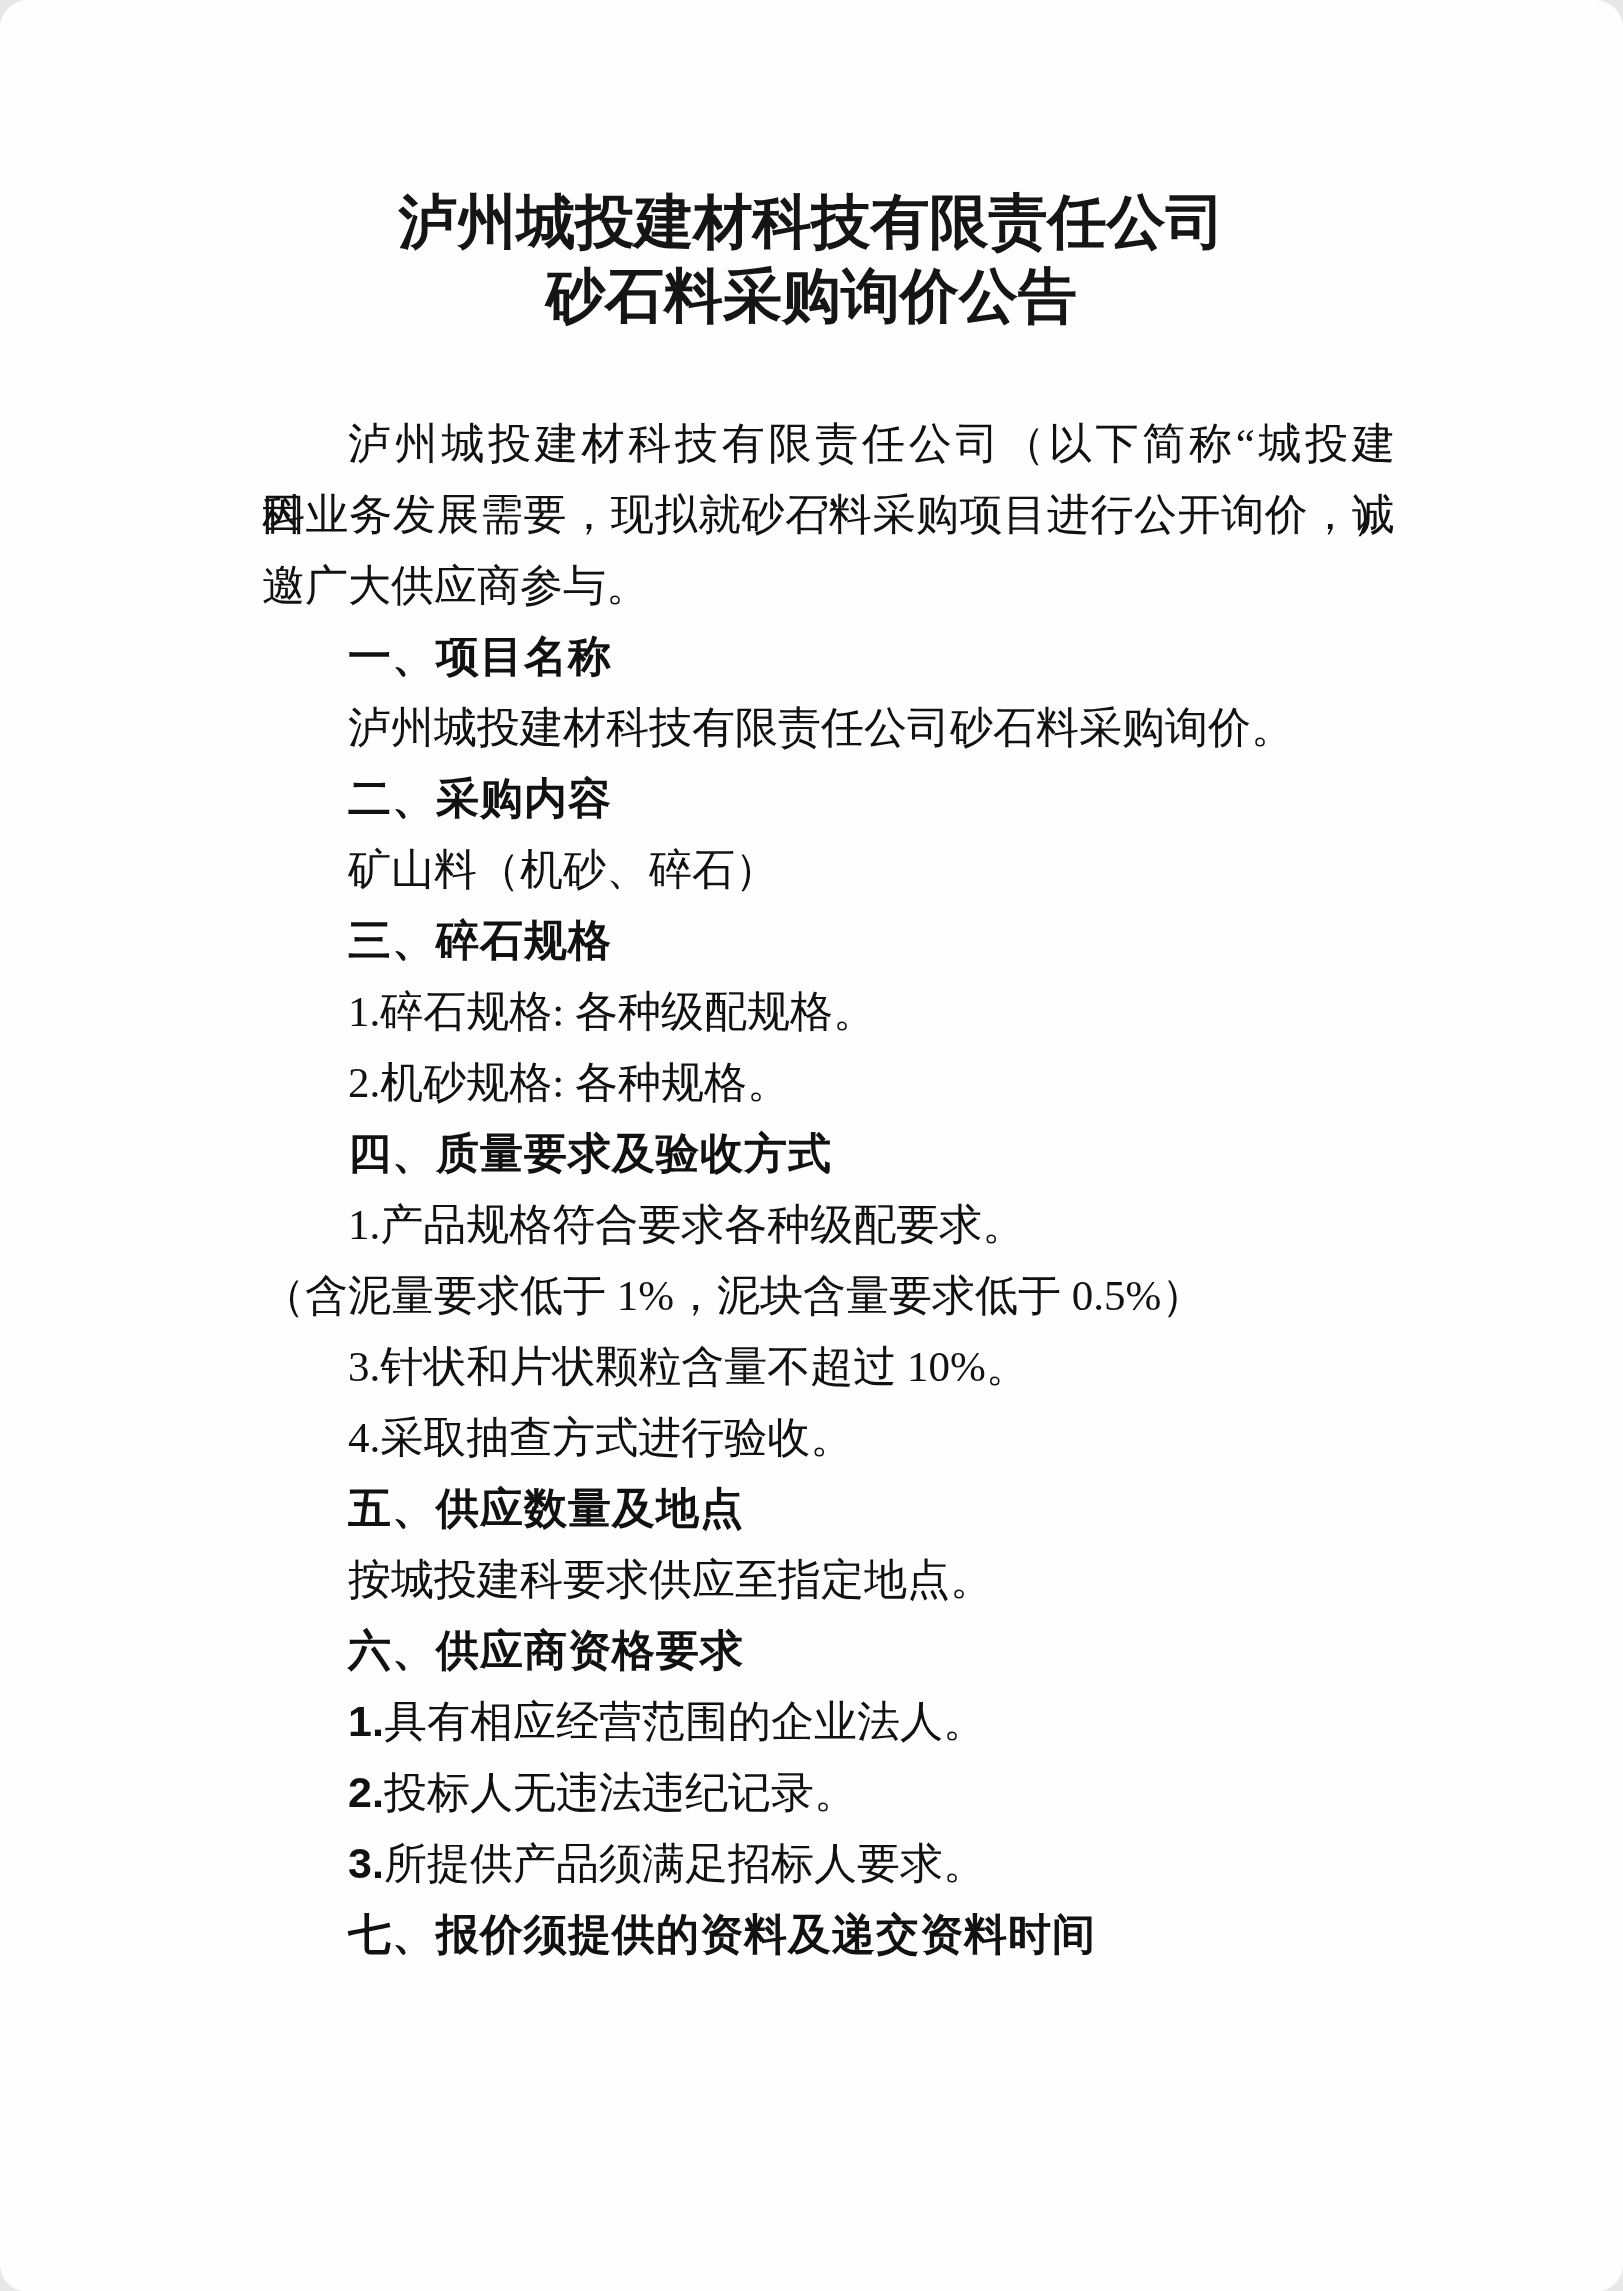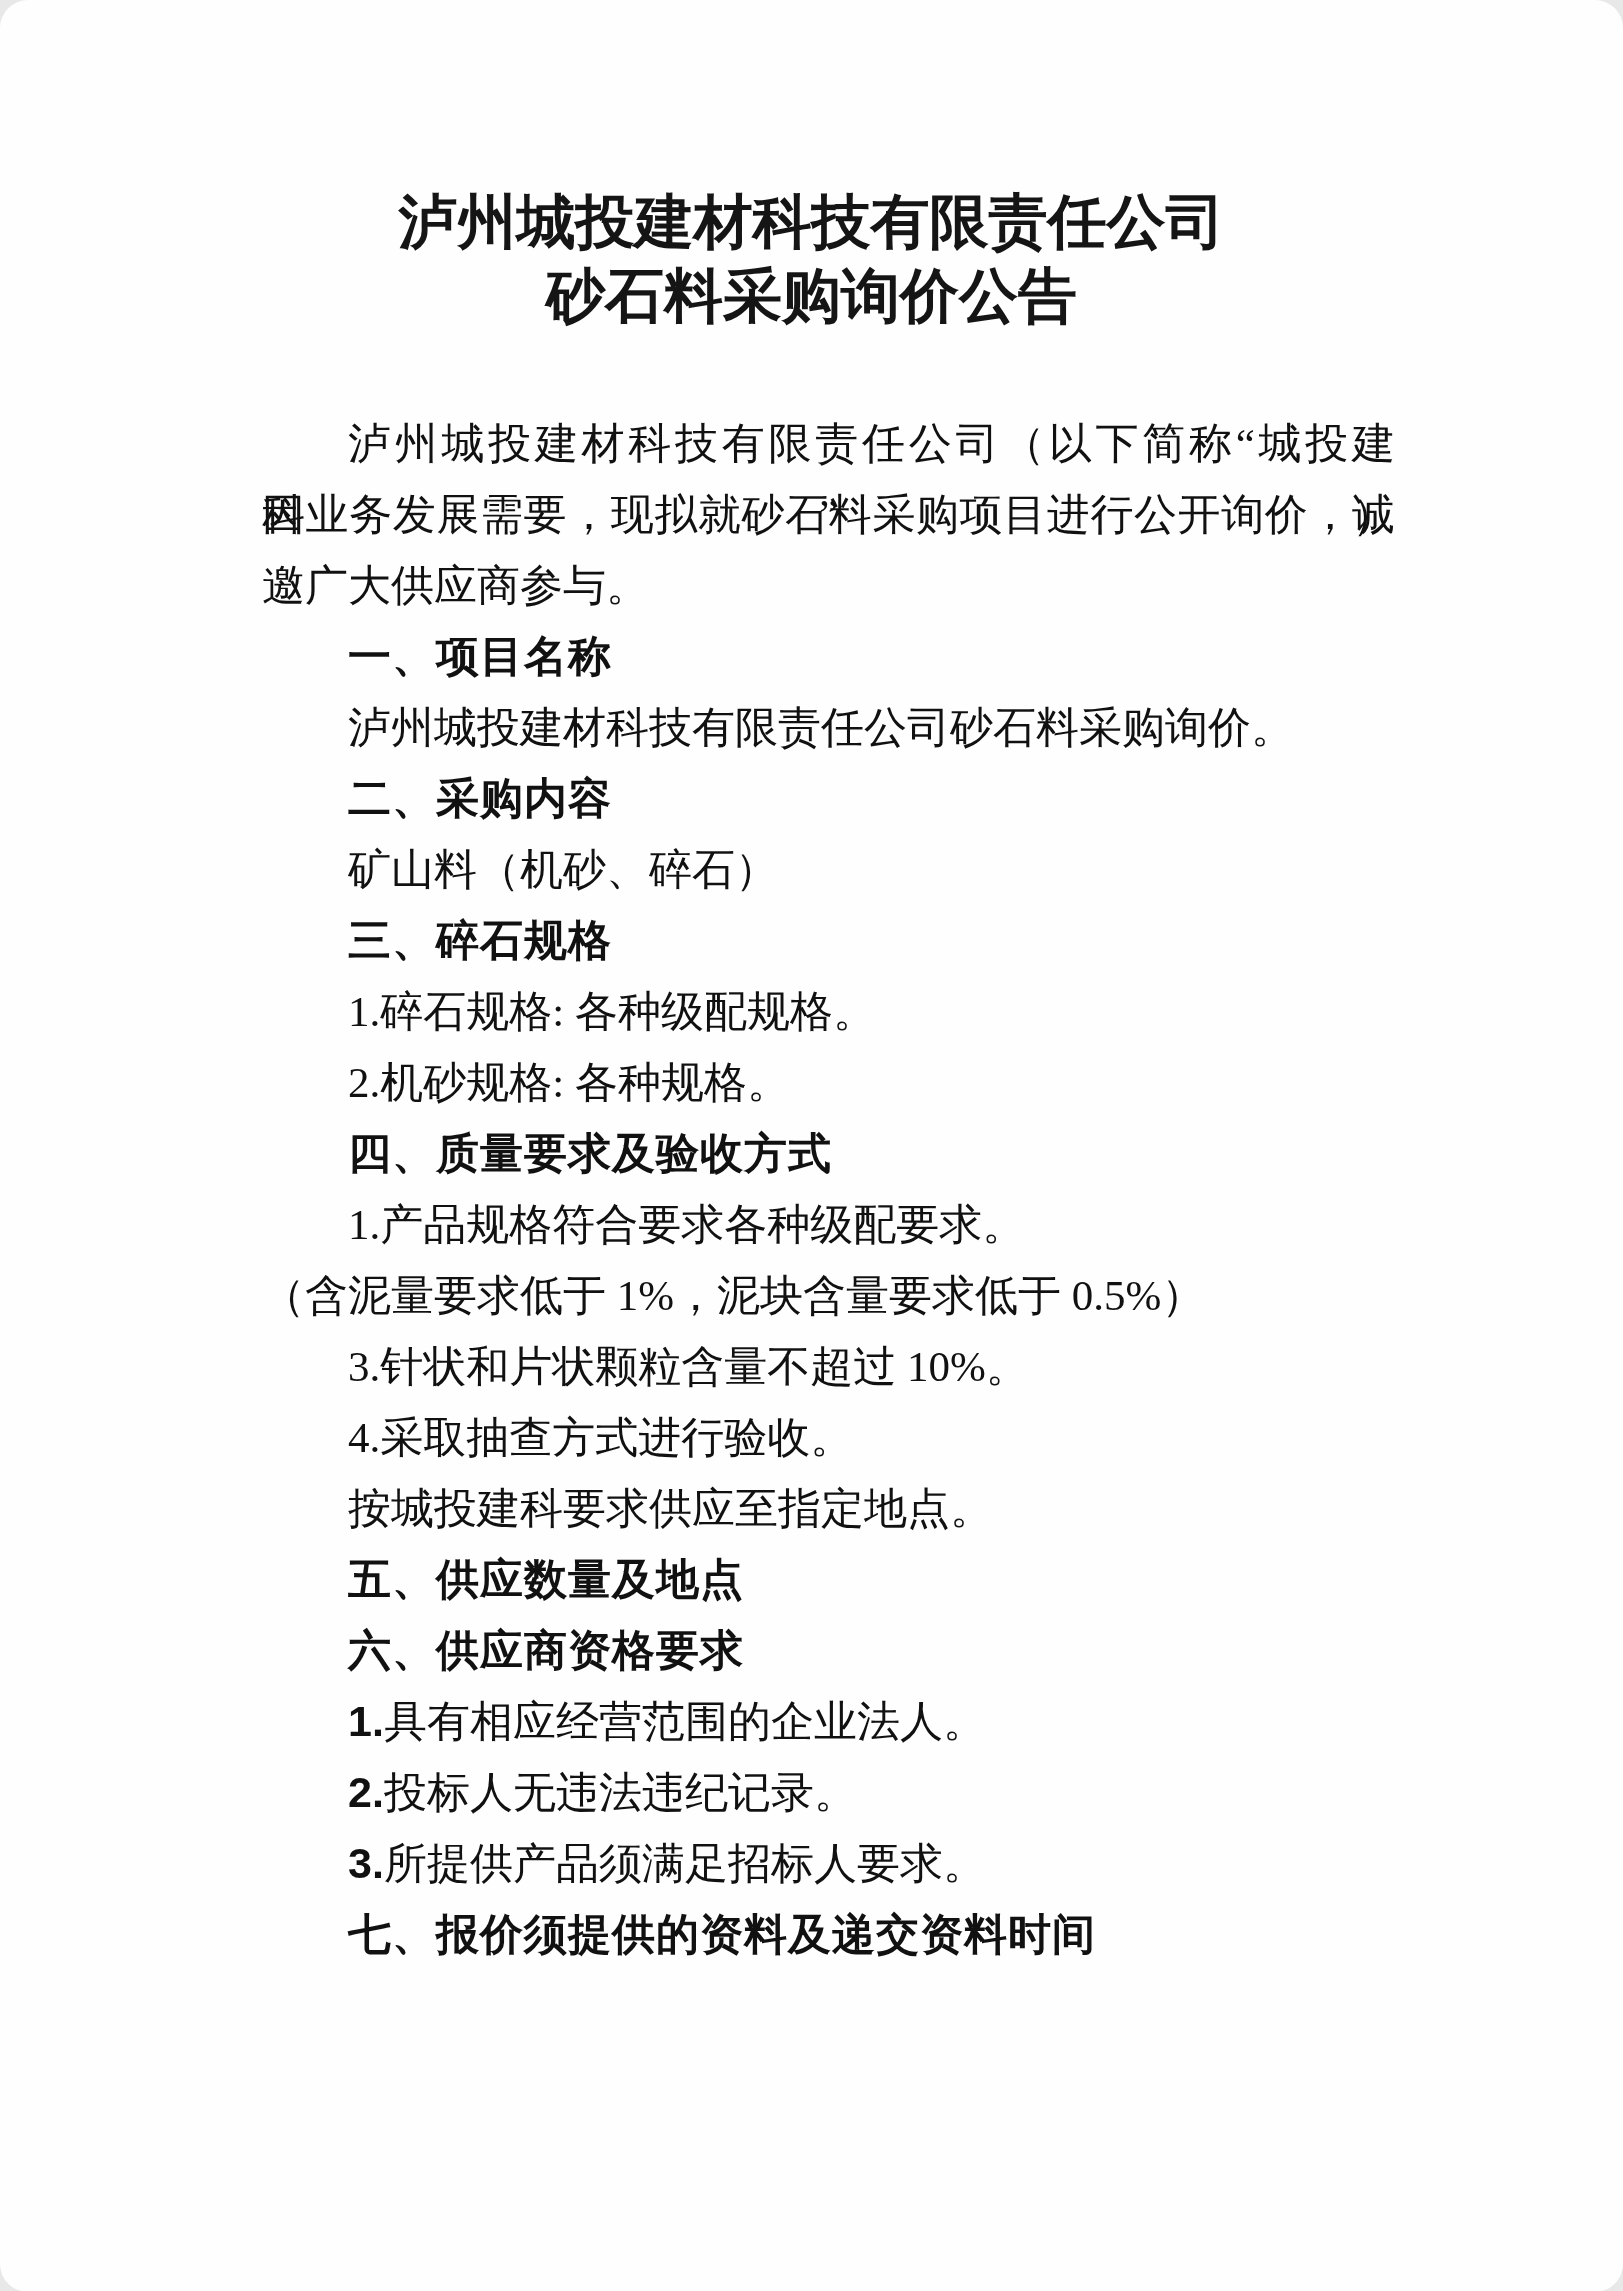--- a/index.html
+++ b/index.html
@@ -87,22 +87,22 @@
     <div class="line indent heading">三、碎石规格</div>
     <div class="line indent">1.碎石规格: 各种级配规格。</div>
     <div class="line indent">2.机砂规格: 各种规格。</div>
 
     <div class="line indent heading">四、质量要求及验收方式</div>
     <div class="line indent">1.产品规格符合要求各种级配要求。</div>
     <div class="line">（含泥量要求低于 1%，泥块含量要求低于 0.5%）</div>
     <div class="line indent">3.针状和片状颗粒含量不超过 10%。</div>
     <div class="line indent">4.采取抽查方式进行验收。</div>
 
+    <div class="line indent heading">五、供应数量及地点</div>
     <div class="line indent">按城投建科要求供应至指定地点。</div>
-    <div class="line indent heading">五、供应数量及地点</div>
 
     <div class="line indent heading">六、供应商资格要求</div>
     <div class="line indent"><span class="num">1.</span><span>具有相应经营范围的企业法人。</span></div>
     <div class="line indent"><span class="num">2.</span><span>投标人无违法违纪记录。</span></div>
     <div class="line indent"><span class="num">3.</span><span>所提供产品须满足招标人要求。</span></div>
 
     <div class="line indent heading">七、报价须提供的资料及递交资料时间</div>
 
   </main>
 

